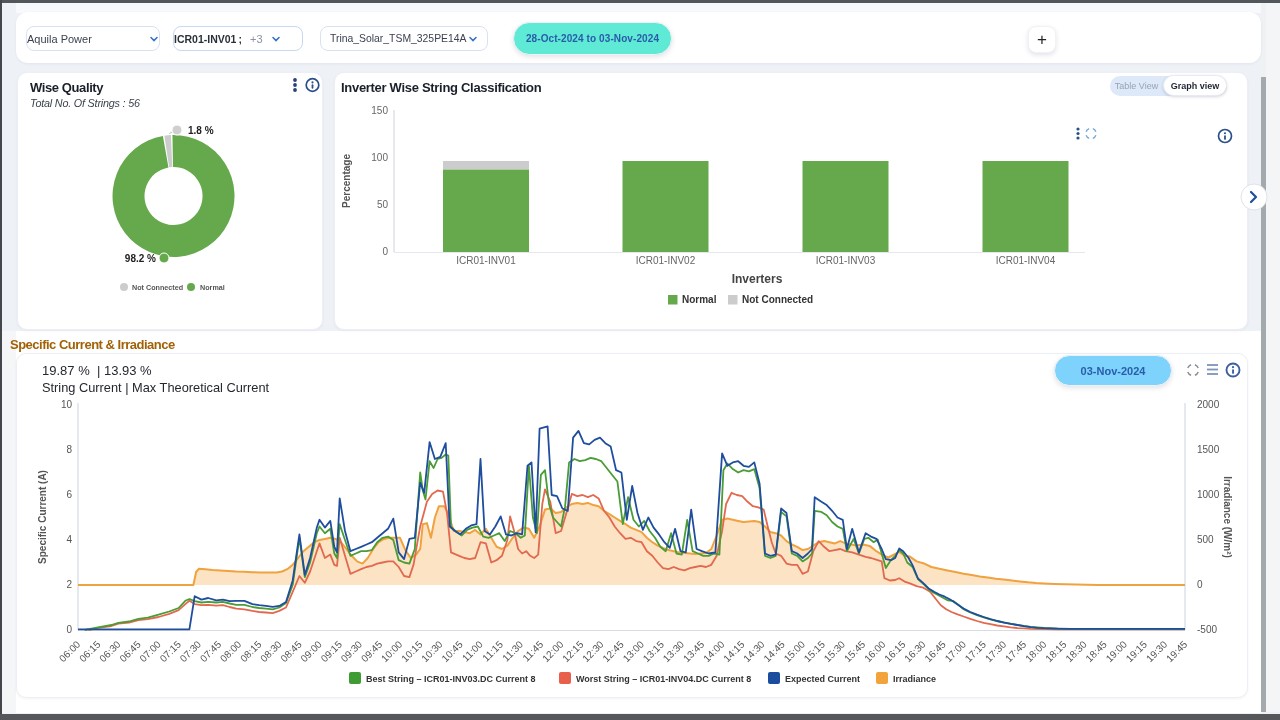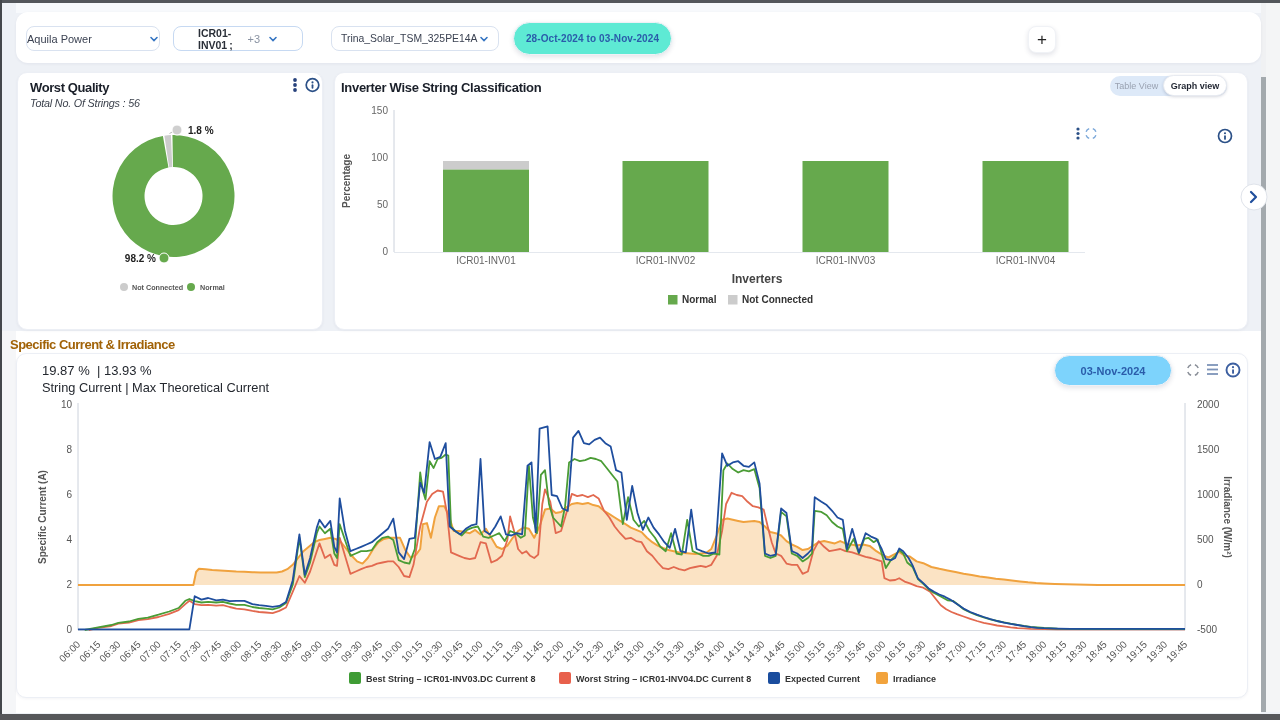--- a/index.html
+++ b/index.html
@@ -22,44 +22,44 @@
 <div class="abs" style="left:1266px;top:3px;width:14px;height:709px;background:#f4f5f6;"></div>
 
 <div class="abs" style="left:16px;top:3px;width:1245px;height:10px;background:#f7f9fc;"></div>
 <div class="abs" style="left:16px;top:12px;width:1245px;height:51px;background:#fff;border-radius:12px;box-shadow:0 1px 3px rgba(30,40,80,0.06);"></div>
 <div class="pill" style="left:26px;top:26px;width:134px;height:25px;padding:0 0;justify-content:space-between;gap:24px;">
   <span>Aquila Power</span>
   <svg class="chev" viewBox="0 0 10 10">
       <path d="M2 3.5 L5 6.5 L8 3.5" fill="none" stroke="#3575c2" stroke-width="1.6" stroke-linecap="round"></path>
     </svg>
 </div>
-<div class="pill" style="left:173px;top:26px;width:130px;height:25px;padding:0 24px;border-color:#c6d9f2;">
+<div class="pill" style="left:173px;top:26px;width:130px;height:25px;padding:0 0;border-color:#c6d9f2;">
   <span style="color:#2a2f38;font-size:10.5px;font-weight:bold;">ICR01-INV01 ;</span>
   <span style="color:#8a93a3;margin-left:8px;">+3</span>
   <svg class="chev" viewBox="0 0 10 10" style="margin-left:8px;">
       <path d="M2 3.5 L5 6.5 L8 3.5" fill="none" stroke="#3575c2" stroke-width="1.6" stroke-linecap="round"></path>
     </svg>
 </div>
-<div class="pill" style="left:320px;top:26px;width:168px;height:25px;padding:0 9px;justify-content:space-between;font-size:10.4px;margin-left:11px;">
+<div class="pill" style="left:320px;top:26px;width:168px;height:25px;padding:0 9px;justify-content:space-between;font-size:10.4px;">
   <span>Trina_Solar_TSM_325PE14A</span>
   <svg class="chev" viewBox="0 0 10 10">
       <path d="M2 3.5 L5 6.5 L8 3.5" fill="none" stroke="#3575c2" stroke-width="1.6" stroke-linecap="round"></path>
     </svg>
 </div>
 <div class="abs" style="left:513px;top:22px;width:159px;height:33px;background:#5eead4;border:1px solid #eef1f6;border-radius:17px;box-shadow:0 2px 5px rgba(30,40,80,0.13);display:flex;align-items:center;justify-content:center;font-size:10px;font-weight:bold;color:#2a5caa;letter-spacing:0.1px;">28-Oct-2024 to 03-Nov-2024</div>
 <div class="abs" style="left:1028px;top:26px;width:28px;height:27px;background:#fff;border:1px solid #f0f2f6;border-radius:8px;box-shadow:0 2px 5px rgba(30,40,80,0.13);display:flex;align-items:center;justify-content:center;font-size:17px;color:#222;">+</div>
 
 <div class="abs" style="left:2px;top:331px;width:1259px;height:382px;background:#fff;"></div>
 <div class="abs" style="left:2px;top:331px;width:14px;height:382px;background:#f5f6f8;"></div>
 
 <div class="card" style="left:17px;top:72px;width:306px;height:258px;"></div>
 <div class="card" style="left:334px;top:72px;width:914px;height:258px;"></div>
 <div class="card" style="left:16px;top:353px;width:1232px;height:345px;"></div>
 
-<div class="abs" style="left:30px;top:80px;font-size:13px;font-weight:bold;letter-spacing:-0.4px;color:#1a1f29;">Worst Quality</div>
+<div class="abs" style="left:30px;top:80px;font-size:13px;font-weight:bold;letter-spacing:-0.4px;color:#1a1f29;">Wise Quality</div>
 <div class="abs" style="left:30px;top:97px;font-size:10.8px;letter-spacing:-0.2px;color:#3c424d;font-style:italic;">Total No. Of Strings : 56</div>
 <div class="abs" style="left:341px;top:80px;font-size:13px;font-weight:bold;letter-spacing:-0.3px;color:#1a1f29;">Inverter Wise String Classification</div>
 <div class="abs" style="left:10px;top:337px;font-size:13px;font-weight:bold;letter-spacing:-0.5px;color:#a16207;">Specific Current &amp; Irradiance</div>
 
 <div class="abs" style="left:1110px;top:76px;width:117px;height:20px;background:#dde9f8;border-radius:10px;"></div>
 <div class="abs" style="left:1163px;top:75px;width:64px;height:21px;background:#fff;border:1px solid #e8ebf1;border-radius:11px;box-shadow:0 1px 3px rgba(30,40,80,0.18);"></div>
 <div class="abs" style="left:1110px;top:76px;width:53px;height:20px;display:flex;align-items:center;justify-content:center;font-size:9px;color:#9aa2b1;">Table View</div>
 <div class="abs" style="left:1163px;top:75px;width:64px;height:21px;display:flex;align-items:center;justify-content:center;font-size:9px;font-weight:bold;color:#1f2430;">Graph view</div>
 
 <div class="abs" style="left:42px;top:363px;font-size:13px;color:#24282f;">19.87&nbsp;% &nbsp;| 13.93&nbsp;%</div>

